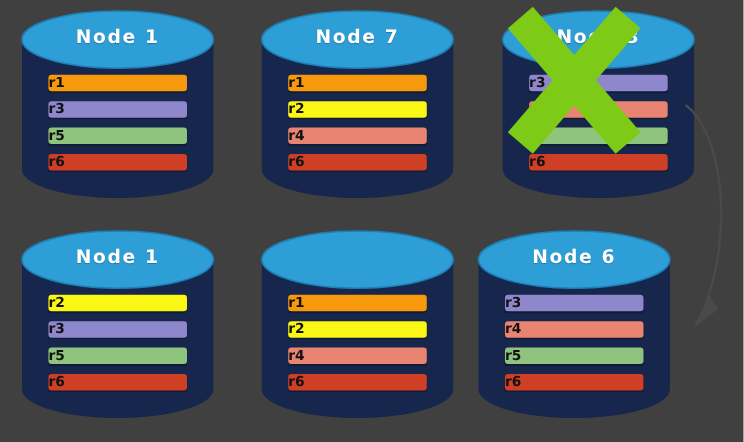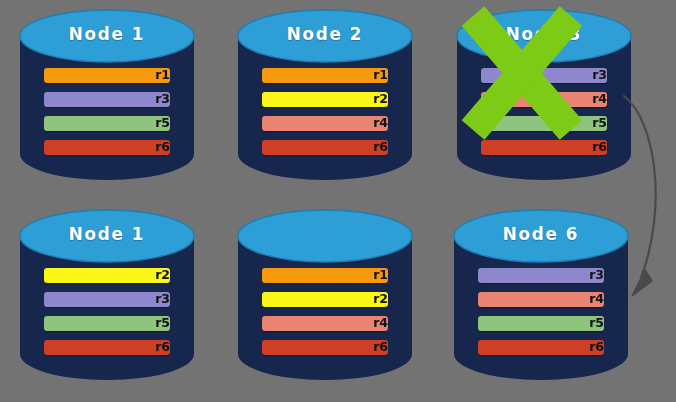--- a/index.html
+++ b/index.html
@@ -4,21 +4,21 @@
 <style>
   html, body {
     margin: 0;
     padding: 0;
     background: #ffffff;
   }
   #canvas {
     position: relative;
     width: 676px;
     height: 402px;
-    background: #737373;
+    background: #404040;
     overflow: hidden;
     font-family: "DejaVu Sans", "Liberation Sans", sans-serif;
   }
   .node {
     position: absolute;
     width: 178px;
     height: 182px;
   }
   .node svg {
     position: absolute;
@@ -45,21 +45,21 @@
     width: 126px;
   }
   .bar {
     position: relative;
     height: 15px;
     margin-bottom: 9px;
     border-radius: 3px;
     box-shadow: 0 1px 1px rgba(0,0,0,0.30);
     display: flex;
     align-items: center;
-    justify-content: flex-end;
+    justify-content: flex-start;
   }
   .bar-label {
     font-size: 12.5px;
     font-weight: bold;
     color: #111111;
     line-height: 1;
   }
   .x-overlay {
     position: absolute;
     left: 22px;
@@ -101,21 +101,21 @@
         <div class="bar" style="background: rgb(206, 63, 38);">
           <span class="bar-label">r6</span>
         </div>
       </div>
     </div>
     <div class="node" style="left: 236px; top: 6px;">
       <svg width="178" height="182" viewBox="0 0 178 182">
         <path d="M 2,30 L 2,148 A 87,26 0 0 0 176,148 L 176,30 Z" fill="#16264C"></path>
         <ellipse cx="89" cy="30" rx="87" ry="26" fill="#2E9FD6" stroke="#1D7FB5" stroke-width="1.5"></ellipse>
       </svg>
-      <div class="node-title">Node 2</div>
+      <div class="node-title">Node 7</div>
       <div class="bars">
         <div class="bar" style="background: rgb(247, 153, 12);">
           <span class="bar-label">r1</span>
         </div>
         <div class="bar" style="background: rgb(250, 246, 21);">
           <span class="bar-label">r2</span>
         </div>
         <div class="bar" style="background: rgb(232, 132, 113);">
           <span class="bar-label">r4</span>
         </div>
@@ -185,21 +185,21 @@
           <span class="bar-label">r2</span>
         </div>
         <div class="bar" style="background: rgb(232, 132, 113);">
           <span class="bar-label">r4</span>
         </div>
         <div class="bar" style="background: rgb(206, 63, 38);">
           <span class="bar-label">r6</span>
         </div>
       </div>
     </div>
-    <div class="node" style="left: 452px; top: 206px; text-decoration: underline;">
+    <div class="node" style="left: 433px; top: 206px; text-decoration: underline;">
       <svg width="178" height="182" viewBox="0 0 178 182">
         <path d="M 2,30 L 2,148 A 87,26 0 0 0 176,148 L 176,30 Z" fill="#16264C"></path>
         <ellipse cx="89" cy="30" rx="87" ry="26" fill="#2E9FD6" stroke="#1D7FB5" stroke-width="1.5"></ellipse>
       </svg>
       <div class="node-title">Node 6</div>
       <div class="bars">
         <div class="bar" style="background: rgb(142, 135, 204);">
           <span class="bar-label">r3</span>
         </div>
         <div class="bar" style="background: rgb(232, 132, 113);">

